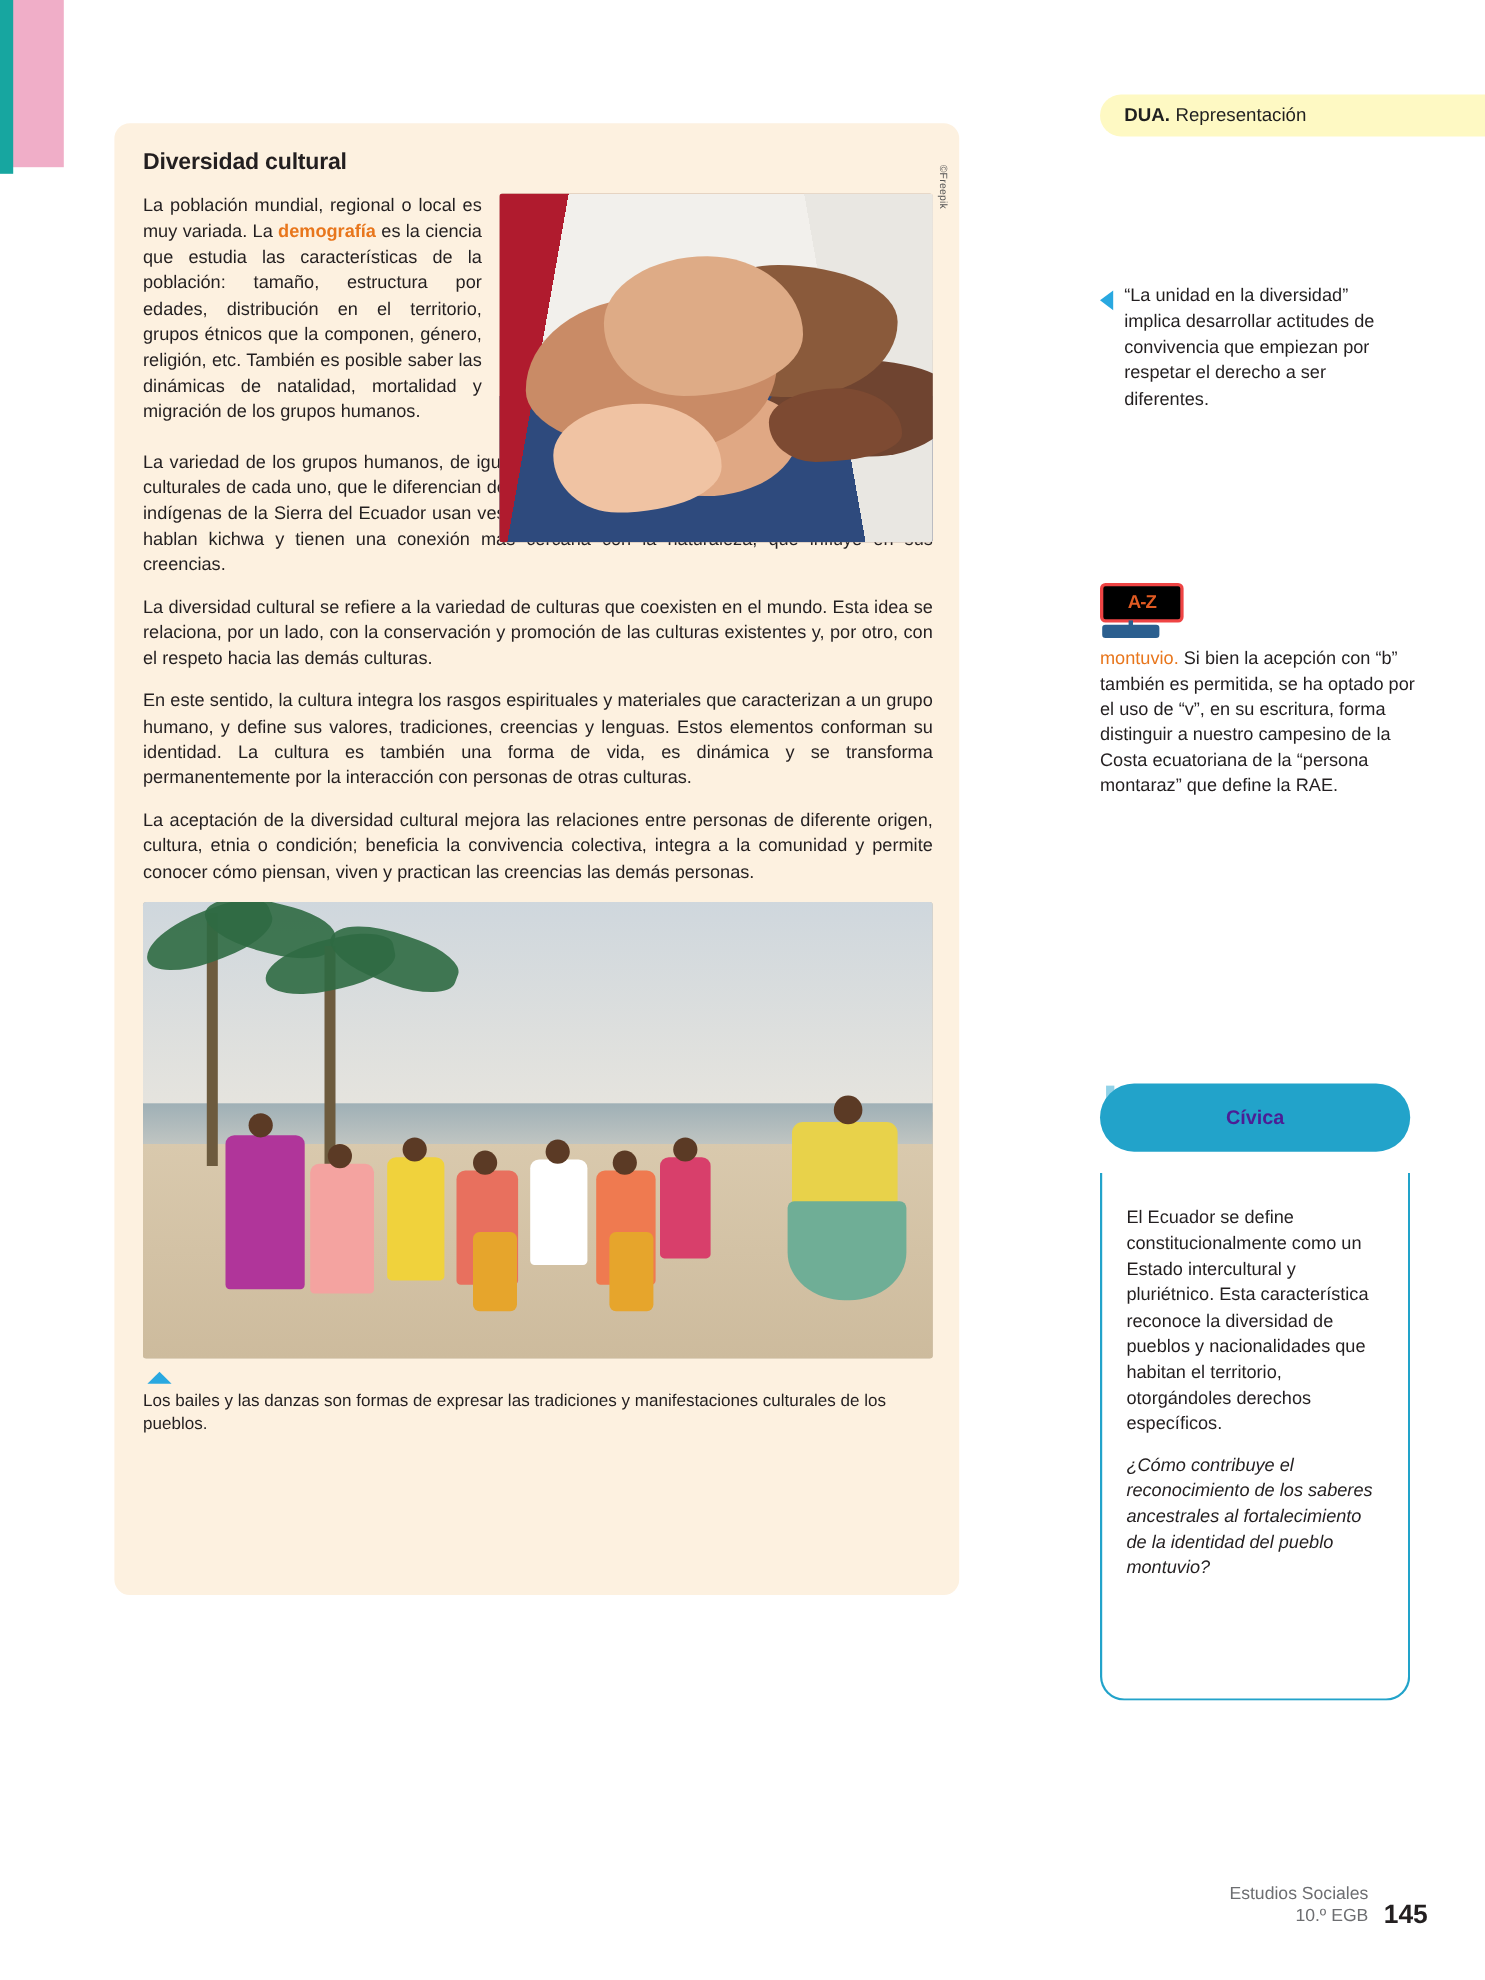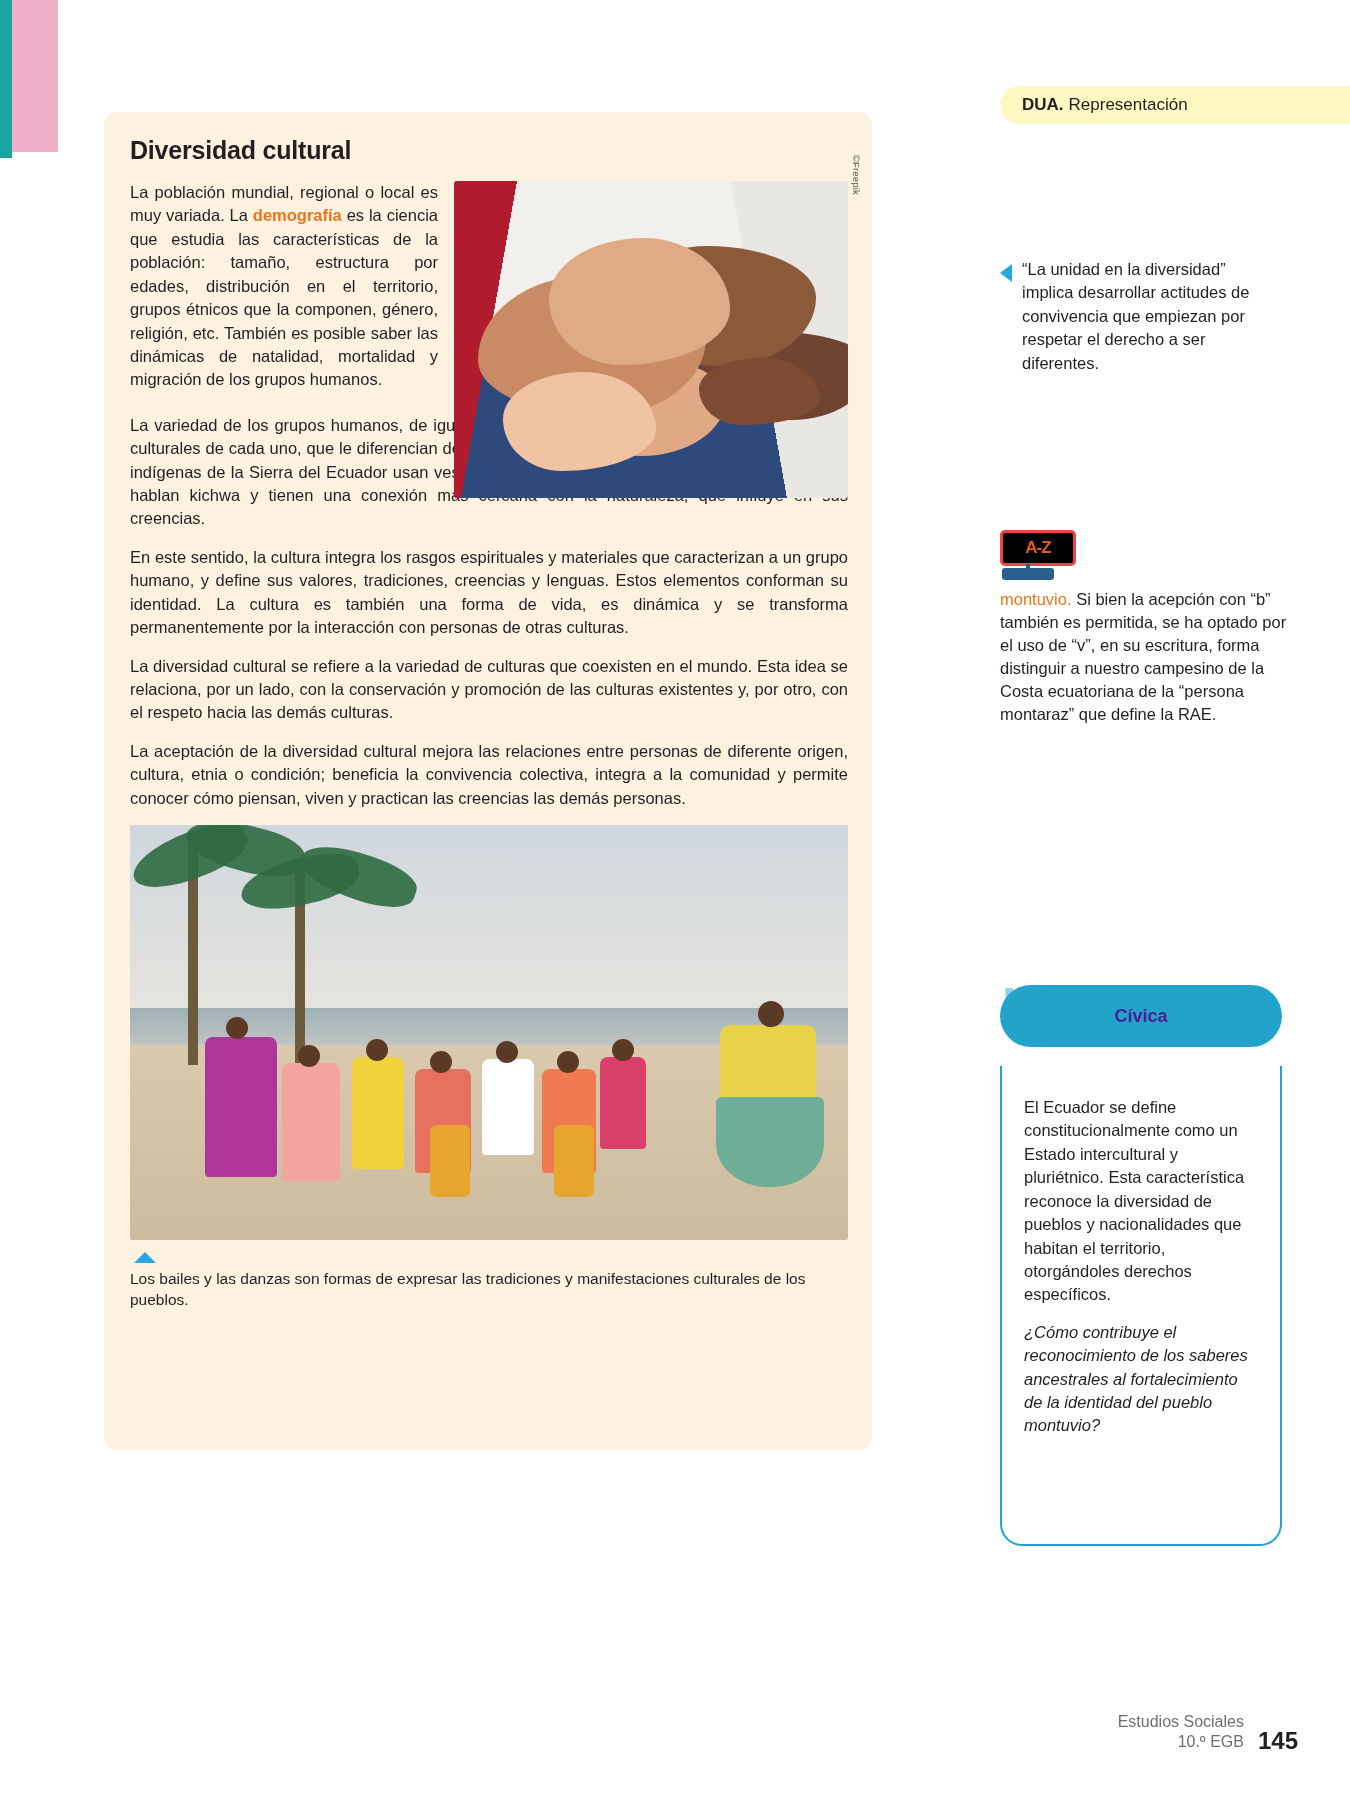--- a/index.html
+++ b/index.html
@@ -36,21 +36,21 @@
     border-radius: 14px;
   }
 
   .inner {
     position: absolute;
     left: 130px; top: 136px;
     width: 718px;
   }
 
   h1.section-title {
-    font-size: 25px;
+    font-size: 21px;
     font-weight: bold;
     margin: 0 0 16px 0;
     letter-spacing: -0.2px;
     color: #231f20;
   }
 
   .lead-wrap {
     position: relative;
     width: 718px;
   }
@@ -295,22 +295,22 @@
         <div class="hands"></div>
       </div>
       <div class="hero-credit">©Freepik</div>
 
       <p class="body narrow">
         <span>La población mundial, regional o local es muy variada. La </span><span class="hl">demografía</span><span> es la ciencia que estudia las características de la población: tamaño, estructura por edades, distribución en el territorio, grupos étnicos que la componen, género, religión, etc. También es posible saber las dinámicas de natalidad, mortalidad y migración de los grupos humanos.</span>
       </p>
     </div>
 
     <p class="body" style="margin-top:22px;">La variedad de los grupos humanos, de igual manera, está determinada por las particularidades culturales de cada uno, que le diferencian de otros. Por ejemplo, los pueblos y las nacionalidades indígenas de la Sierra del Ecuador usan vestimentas propias que les distinguen de otros grupos, hablan kichwa y tienen una conexión más cercana con la naturaleza, que influye en sus creencias.</p>
+    <p class="body">La diversidad cultural se refiere a la variedad de culturas que coexisten en el mundo. Esta idea se relaciona, por un lado, con la conservación y promoción de las culturas existentes y, por otro, con el respeto hacia las demás culturas.</p>
     <p class="body">En este sentido, la cultura integra los rasgos espirituales y materiales que caracterizan a un grupo humano, y define sus valores, tradiciones, creencias y lenguas. Estos elementos conforman su identidad. La cultura es también una forma de vida, es dinámica y se transforma permanentemente por la interacción con personas de otras culturas.</p>
-    <p class="body">La diversidad cultural se refiere a la variedad de culturas que coexisten en el mundo. Esta idea se relaciona, por un lado, con la conservación y promoción de las culturas existentes y, por otro, con el respeto hacia las demás culturas.</p>
     <p class="body">La aceptación de la diversidad cultural mejora las relaciones entre personas de diferente origen, cultura, etnia o condición; beneficia la convivencia colectiva, integra a la comunidad y permite conocer cómo piensan, viven y practican las creencias las demás personas.</p>
 
     <div class="figure-bottom">
       <div class="beach">
         <div class="sky"></div>
         <div class="sea"></div>
         <div class="sand"></div>
         <div class="palm p1"></div>
         <div class="leaf" style="left:0px; top:8px; transform:rotate(-20deg);"></div>
         <div class="leaf" style="left:55px; top:0px; transform:rotate(15deg);"></div>

